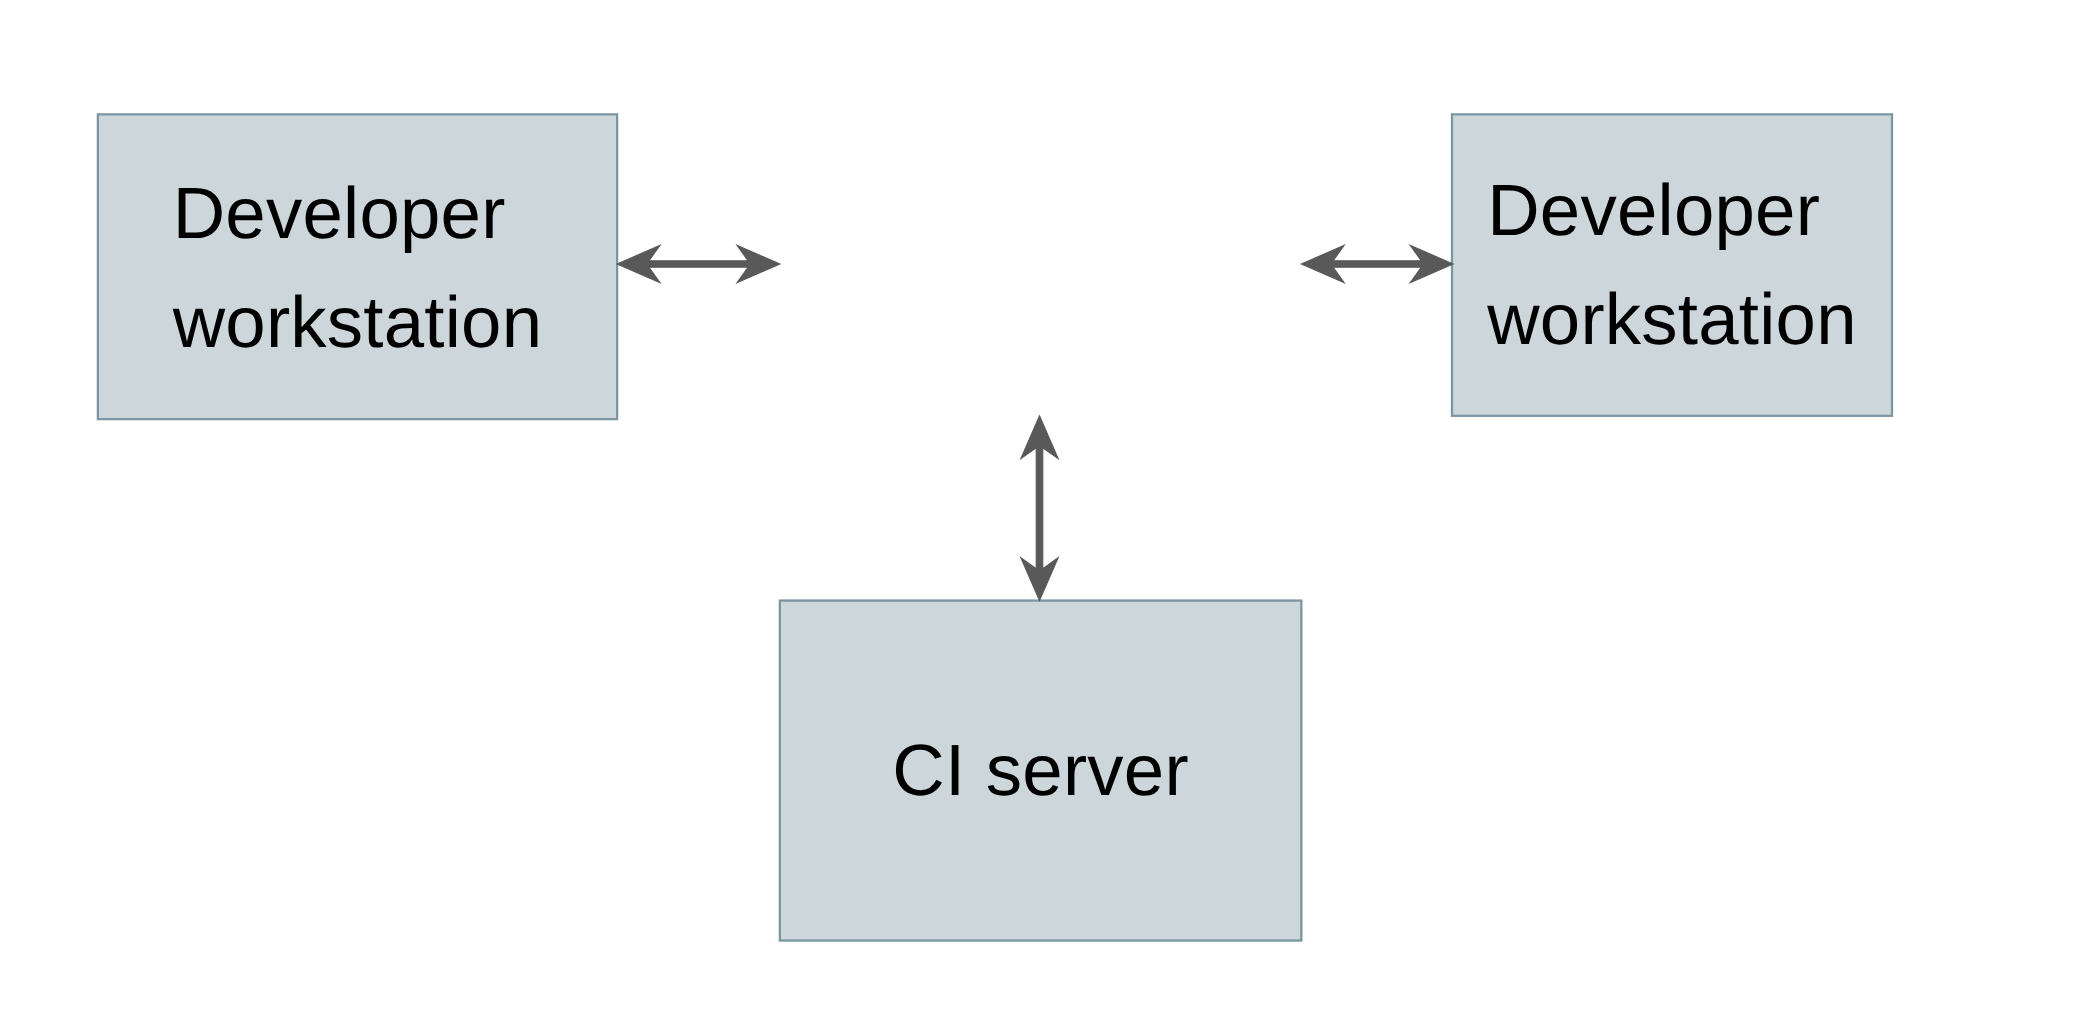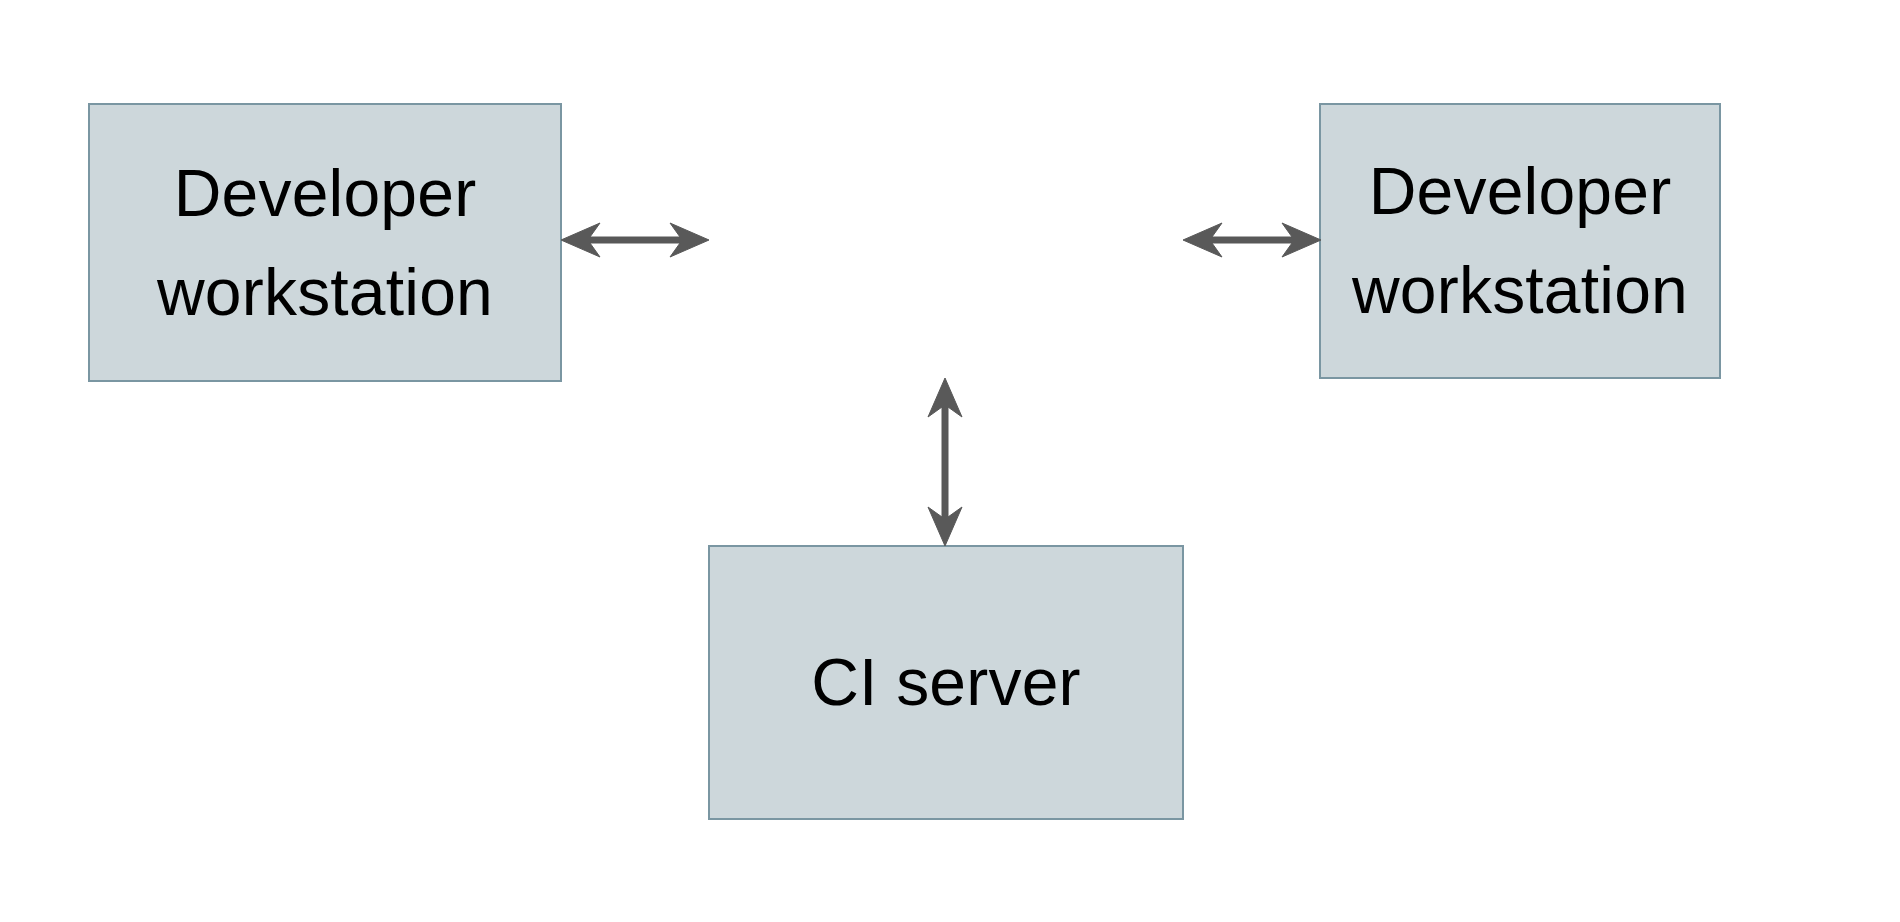--- a/index.html
+++ b/index.html
@@ -19,36 +19,35 @@
     overflow: hidden;
   }
   .node {
     position: absolute;
     box-sizing: border-box;
     background: #cdd7db;
     border: 2px solid #7a96a2;
     display: flex;
     align-items: center;
     justify-content: center;
-    text-align: center;
   }
   .node-label {
     font-size: 66px;
     line-height: 1.5;
     color: #000000;
     letter-spacing: 0.2px;
     font-weight: 400;
     white-space: pre-line;
     padding: 0 6px;
   }
   
   #node-dev-left   { left: 88px;   top: 103px; width: 474px; height: 279px; }
   #node-shared     { left: 708px;  top: 103px; width: 476px; height: 276px; }
   #node-dev-right  { left: 1319px; top: 103px; width: 402px; height: 276px; }
-  #node-ci         { left: 708px;  top: 545px; width: 476px; height: 275px; }
+  #node-ci         { left: 708px;  top: 545px; width: 476px; height: 311px; }
 
   .edge {
     position: absolute;
     overflow: visible;
   }
   #edge-left-shared  { left: 556px;  top: 206px; width: 158px;  height: 70px; }
   #edge-shared-right { left: 1178px; top: 206px; width: 148px;  height: 70px; }
   #edge-shared-ci    { left: 910px;  top: 374px; width: 70px;   height: 176px; }
 
   .edge svg { display: block; overflow: visible; }

